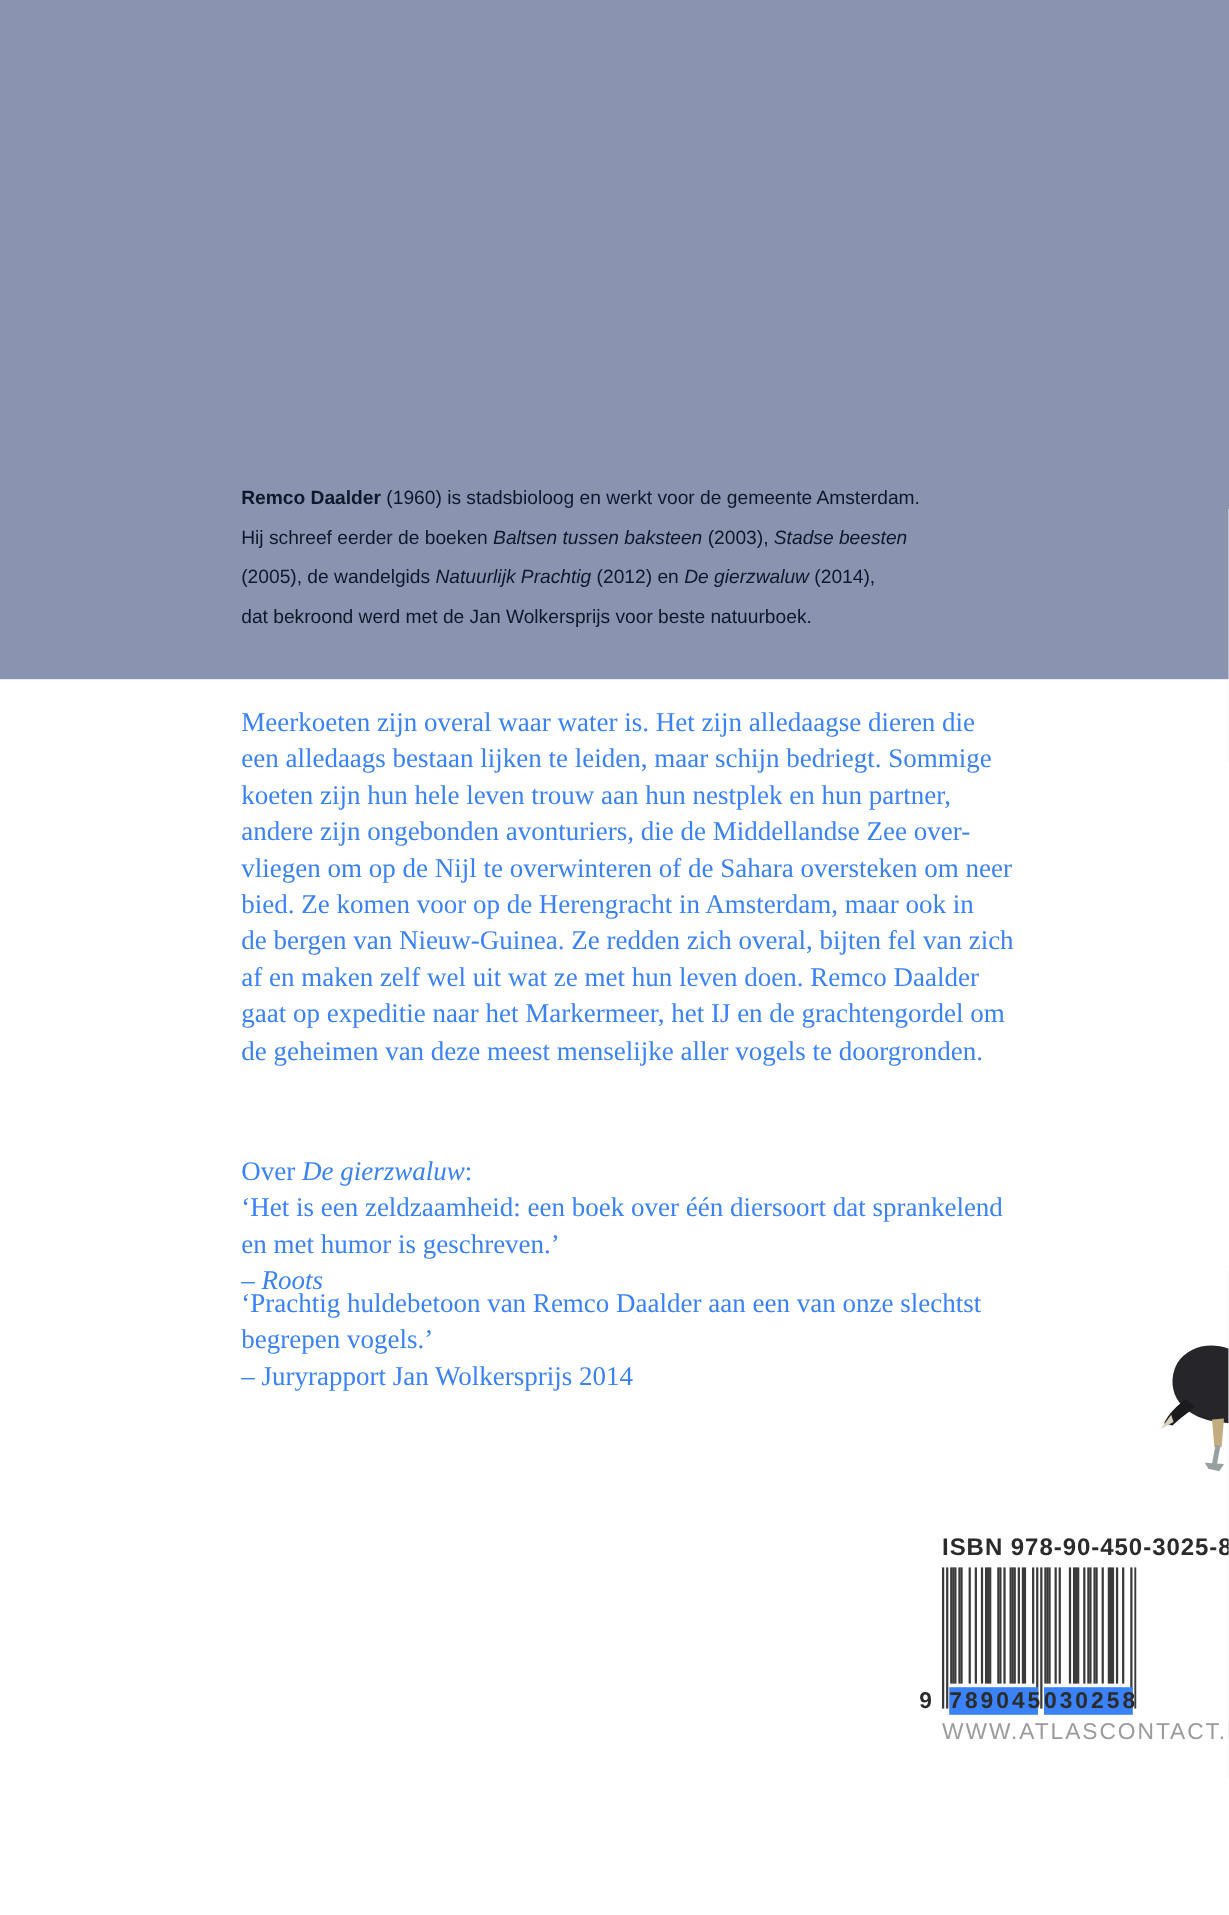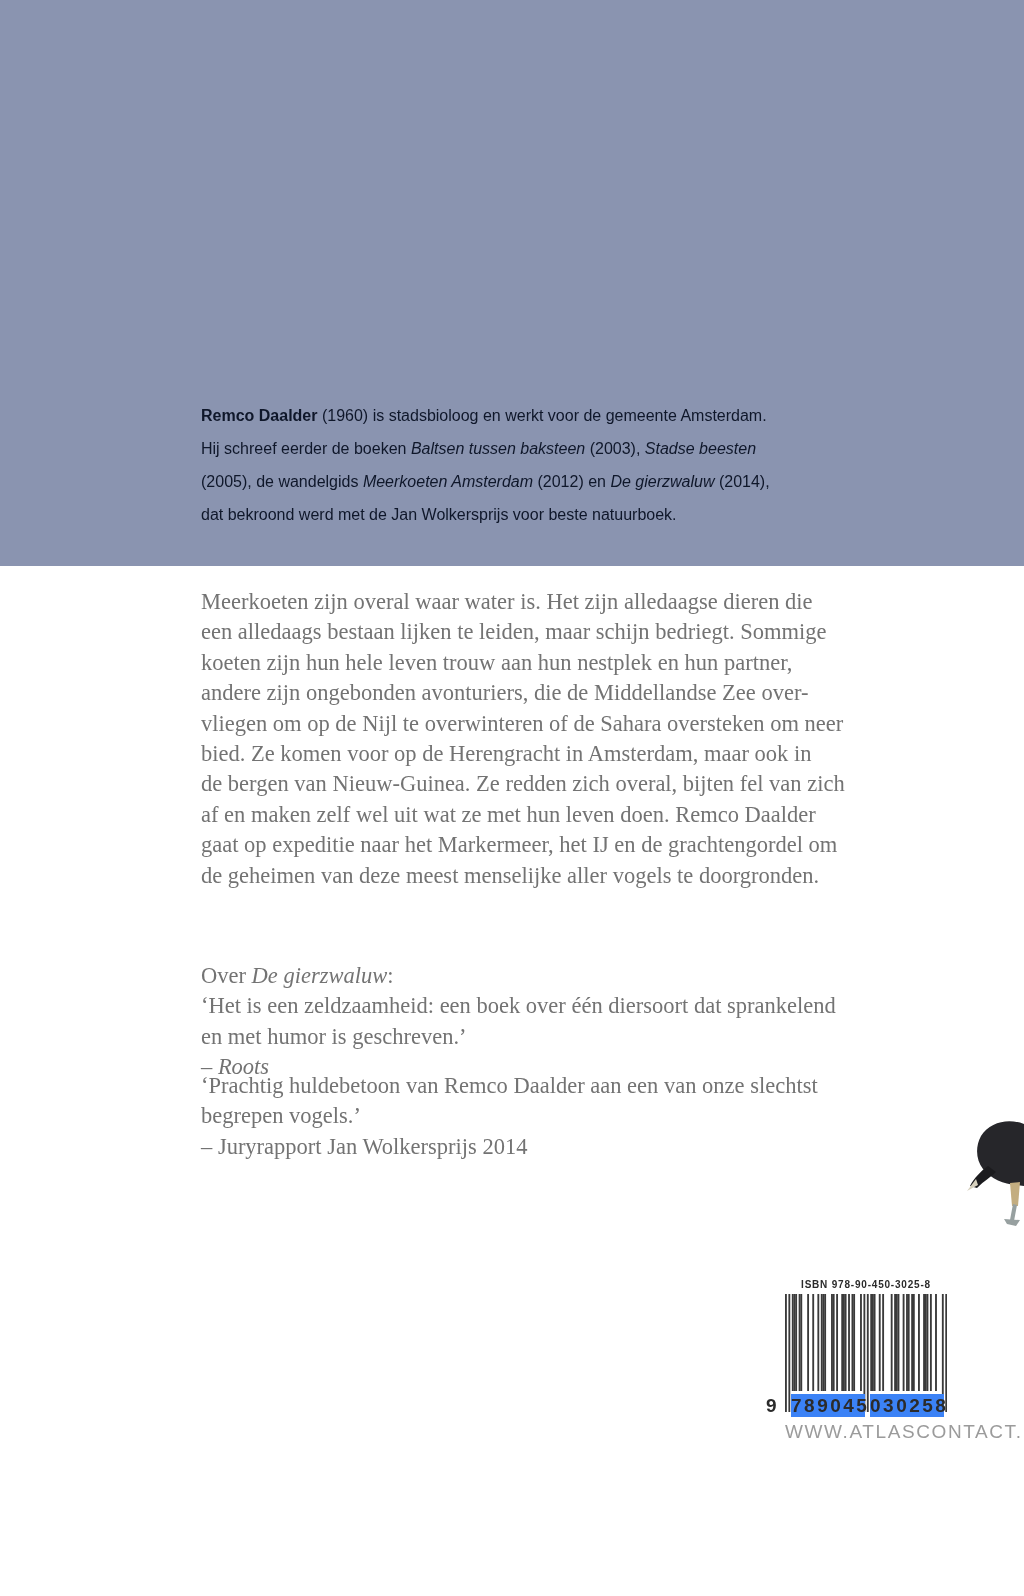--- a/index.html
+++ b/index.html
@@ -28,21 +28,21 @@
     line-height: 33px;
     color: #0f172a;
   }
   .serifblock {
     position: absolute;
     left: 201px;
     width: 740px;
     font-family: "Liberation Serif", serif;
     font-size: 22.5px;
     line-height: 30.4px;
-    color: #737373;
+    color: #3b82f6;
   }
   .synopsis { top: 587px; }
   .review1  { top: 961px; }
   .review2  { top: 1071px; }
   .tline { white-space: nowrap; }
   .seg-b { font-weight: 700; }
   .seg-i { font-style: italic; }
 
   .bird {
     position: absolute;
@@ -57,21 +57,21 @@
     left: 765px;
     top: 1279px;
     width: 182px;
     font-family: "Liberation Sans", sans-serif;
     color: #2b2b2b;
   }
   .isbn-label {
     margin-left: 20px;
     width: 162px;
     text-align: center;
-    font-size: 10px;
+    font-size: 20px;
     font-weight: 700;
     letter-spacing: 0.8px;
     white-space: nowrap;
   }
   .bars {
     position: relative;
     margin-left: 20px;
     margin-top: 4px;
     width: 162px;
     height: 118px;
@@ -103,21 +103,21 @@
 </style>
 </head>
 <body>
 
 <div class="page">
 
   <div class="band" style="background: rgb(138, 148, 176);">
     <div class="bio">
         <div class="tline"><span class="seg-b">Remco Daalder</span><span> (1960) is stadsbioloog en werkt voor de gemeente Amsterdam.</span></div>
         <div class="tline"><span>Hij schreef eerder de boeken </span><span class="seg-i">Baltsen tussen baksteen</span><span> (2003), </span><span class="seg-i">Stadse beesten</span></div>
-        <div class="tline"><span>(2005), de wandelgids </span><span class="seg-i">Meerkoeten Amsterdam</span><span> (2012) en </span><span class="seg-i">De gierzwaluw</span><span> (2014),</span></div>
+        <div class="tline"><span>(2005), de wandelgids </span><span class="seg-i">Natuurlijk Prachtig</span><span> (2012) en </span><span class="seg-i">De gierzwaluw</span><span> (2014),</span></div>
         <div class="tline"><span>dat bekroond werd met de Jan Wolkersprijs voor beste natuurboek.</span></div>
       </div>
   </div>
 
   <div class="serifblock synopsis">
       <div class="tline">Meerkoeten zijn overal waar water is. Het zijn alledaagse dieren die</div>
       <div class="tline">een alledaags bestaan lijken te leiden, maar schijn bedriegt. Sommige</div>
       <div class="tline">koeten zijn hun hele leven trouw aan hun nestplek en hun partner,</div>
       <div class="tline">andere zijn ongebonden avonturiers, die de Middellandse Zee over-</div>
       <div class="tline">vliegen om op de Nijl te overwinteren of de Sahara oversteken om neer</div>

